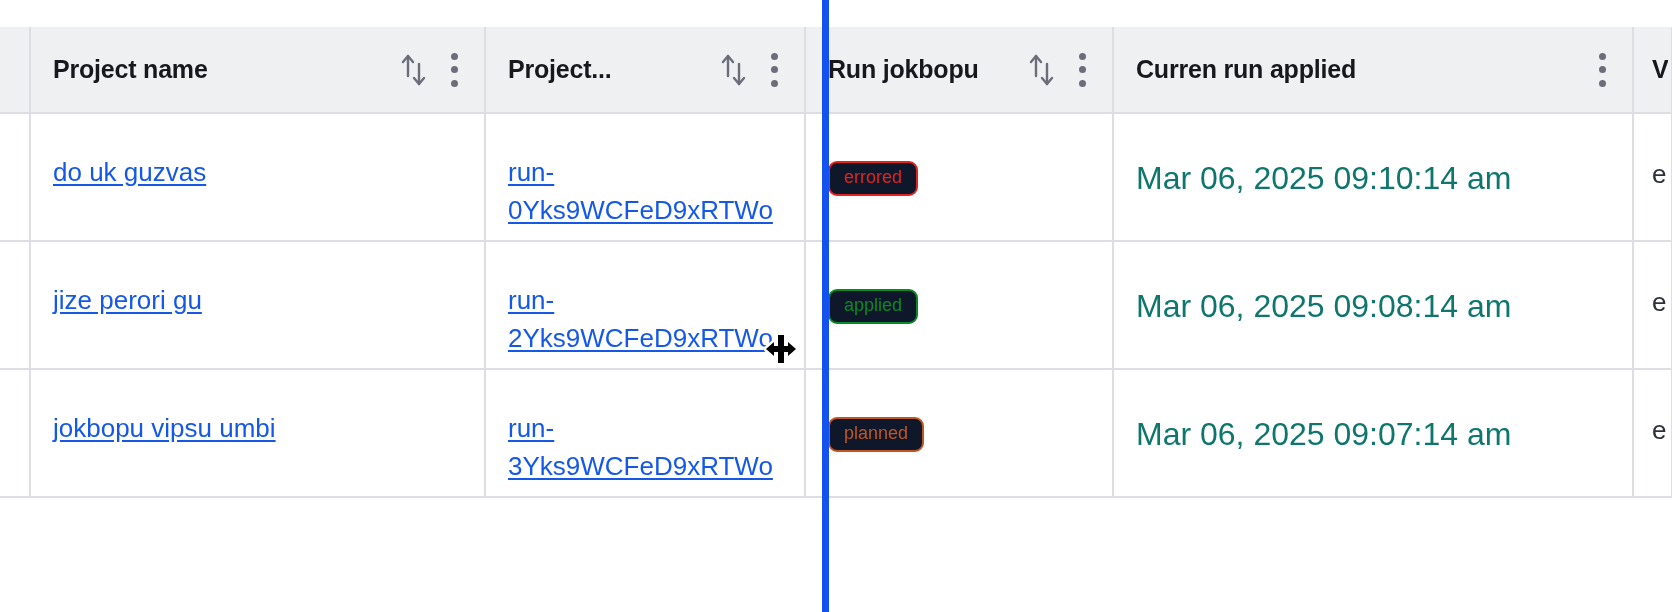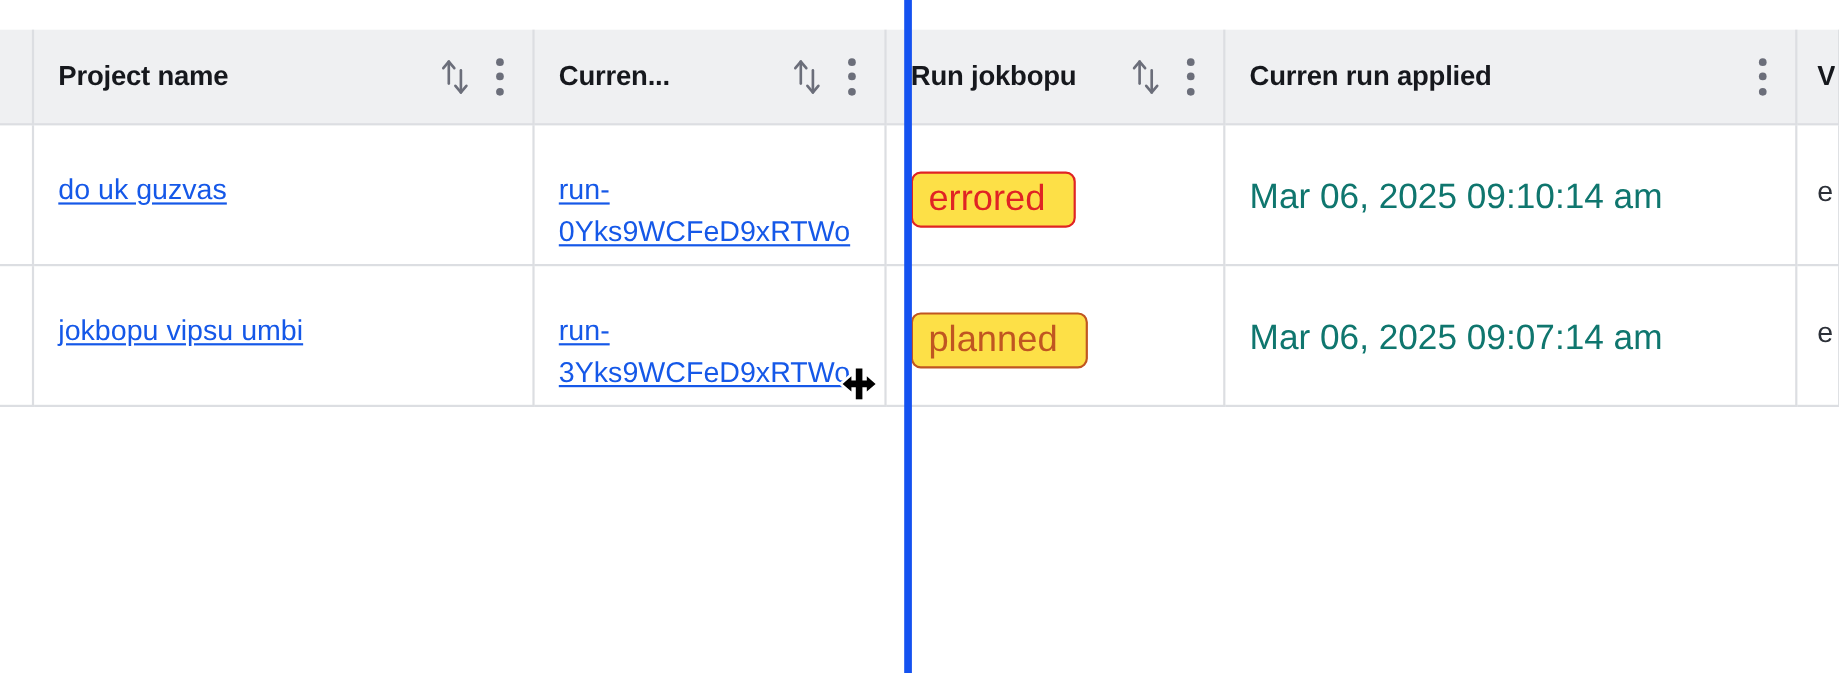--- a/index.html
+++ b/index.html
@@ -106,24 +106,24 @@
     font-size: 26px;
     line-height: 1.45;
     word-break: break-word;
     cursor: pointer;
   }
 
   .badge {
     display: inline-block;
     border: 2px solid currentColor;
     border-radius: 9px;
-    padding: 5px 26px 7px 14px;
-    font-size: 33px;
+    padding: 5px 14px 7px 14px;
+    font-size: 18px;
     line-height: 1.05;
-    background: #fde047;
+    background: #0f172a;
   }
   .badge.errored  { color: #e02424; }
   .badge.applied  { color: #0a8a25; }
   .badge.planned  { color: #c05621; text-align: center; }
 
   .date-cell { white-space: nowrap; font-size: 32px; color: #0f766e; }
 
   
   .gutter-th { background: #eff0f2; }
 
@@ -184,21 +184,21 @@
             <span class="kebab">
                 <i></i>
                 <i></i>
                 <i></i>
               </span>
           </div>
         </th>
 
         <th>
           <div class="th-inner">
-            <span class="th-label">Curren...</span>
+            <span class="th-label">Project...</span>
             <span class="th-spacer"></span>
             <svg class="sort-icon" viewBox="0 0 30 36">
               <g stroke="#6b6e7a" stroke-width="2.4" fill="none" stroke-linecap="round" stroke-linejoin="round">
                 <line x1="10" y1="4" x2="10" y2="24"></line>
                 <polyline points="5,10 10,4 15,10"></polyline>
                 <line x1="21" y1="12" x2="21" y2="32"></line>
                 <polyline points="16,26 21,32 26,26"></polyline>
               </g>
             </svg>
             <span class="kebab">
@@ -270,20 +270,44 @@
         </td>
         <td>
           <div class="cell date-cell">Mar 06, 2025 09:10:14 am</div>
         </td>
         <td>
           <div class="cell" style="padding-left:18px;">e</div>
         </td>
       </tr>
 
 
+      <tr>
+        <td></td>
+        <td>
+          <div class="cell link-cell">
+            <a class="lnk">jize perori gu</a>
+          </div>
+        </td>
+        <td>
+          <div class="cell link-cell">
+            <a class="lnk">run-2Yks9WCFeD9xRTWo</a>
+          </div>
+        </td>
+        <td>
+          <div class="cell">
+            <span class="badge applied">applied</span>
+          </div>
+        </td>
+        <td>
+          <div class="cell date-cell">Mar 06, 2025 09:08:14 am</div>
+        </td>
+        <td>
+          <div class="cell" style="padding-left:18px;">e</div>
+        </td>
+      </tr>
 
       <tr>
         <td></td>
         <td>
           <div class="cell link-cell">
             <a class="lnk">jokbopu vipsu umbi</a>
           </div>
         </td>
         <td>
           <div class="cell link-cell">

